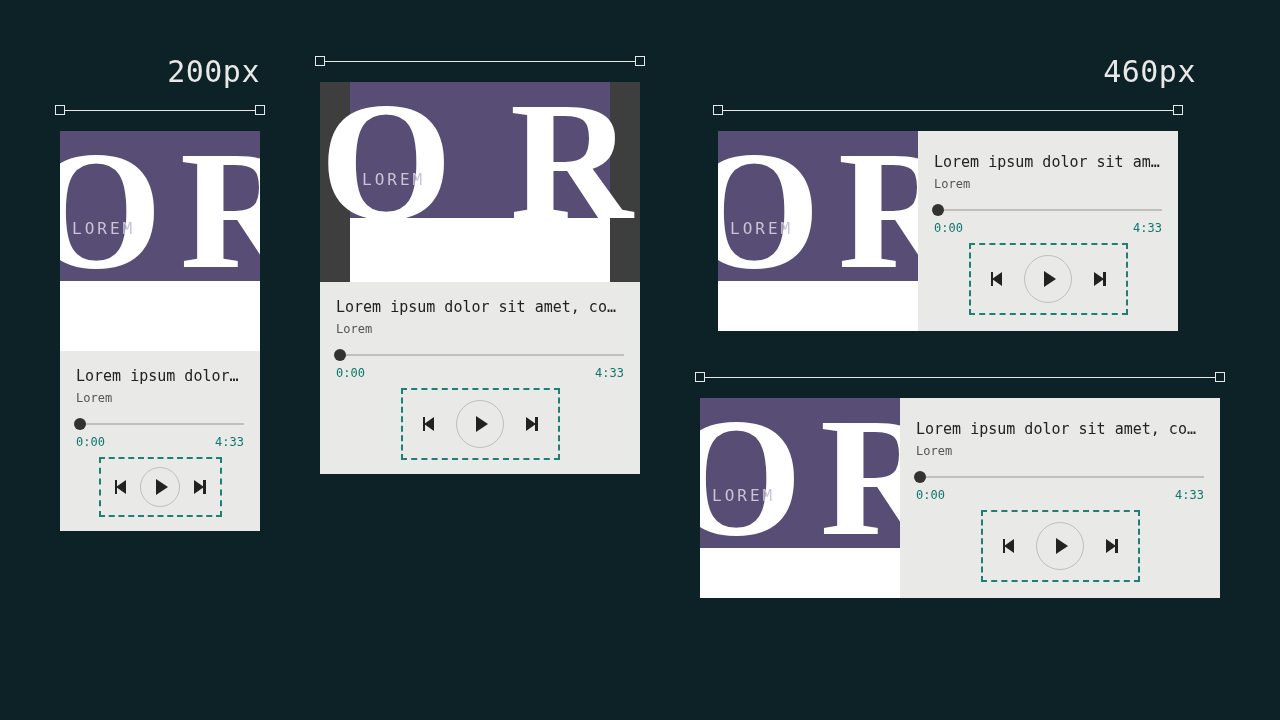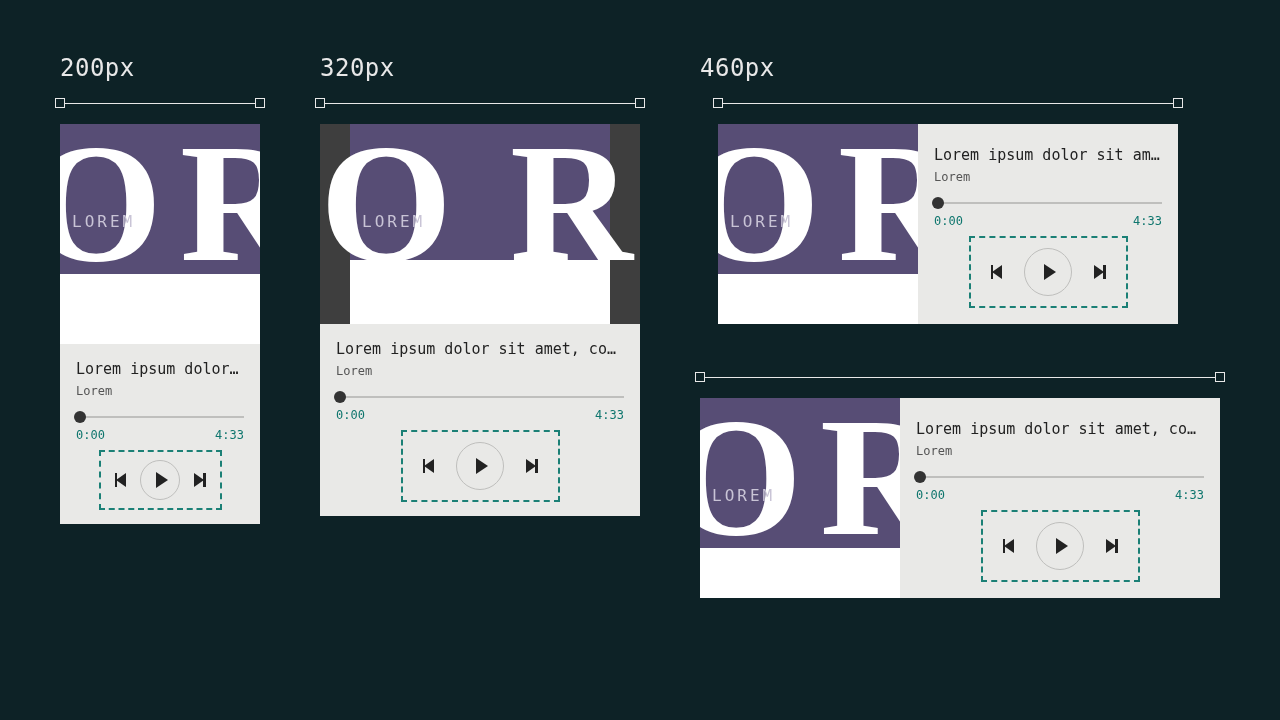--- a/index.html
+++ b/index.html
@@ -11,22 +11,22 @@
     overflow: hidden;
     position: relative;
   }
 
   .panel {
     position: absolute;
   }
 
   .size-label {
     color: #e8e8e8;
-    font-size: 24px;
-    text-align: left;
+    font-size: 30px;
+    text-align: right;
     font-weight: 400;
     letter-spacing: 0.5px;
     margin-bottom: 14px;
   }
 
   .ruler {
     position: relative;
     height: 14px;
     margin: 0 auto 14px auto;
   }
@@ -250,21 +250,20 @@
         <div class="skip next">
           <span class="skip-tri"></span>
             <span class="skip-bar"></span>
         </div>
       </div>
     </div>
   </div>
 </div>
 
 <div class="panel" id="p320">
-  <div class="size-label">320px</div>
   <div class="ruler" style="width:320px">
     <div class="ruler-line"></div>
     <div class="ruler-handle left"></div>
     <div class="ruler-handle right"></div>
   </div>
   <div class="card" style="width:320px">
     <div class="art">
       <div class="art-inner">
         <div class="art-bg"></div>
         <div class="art-bottom"></div>

